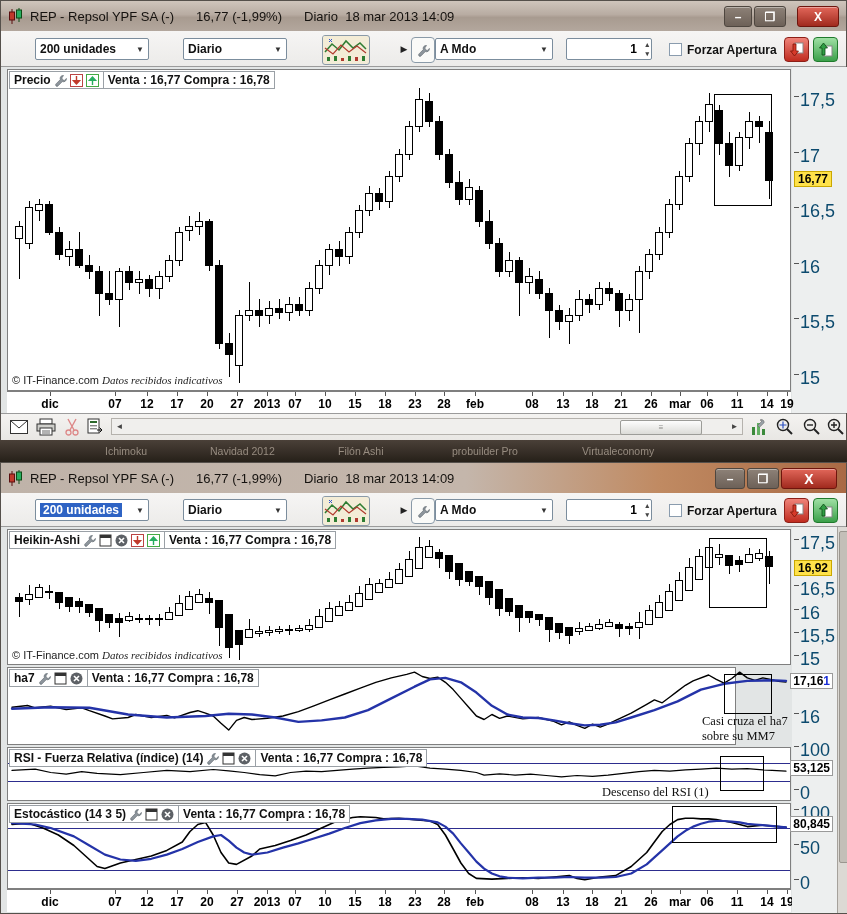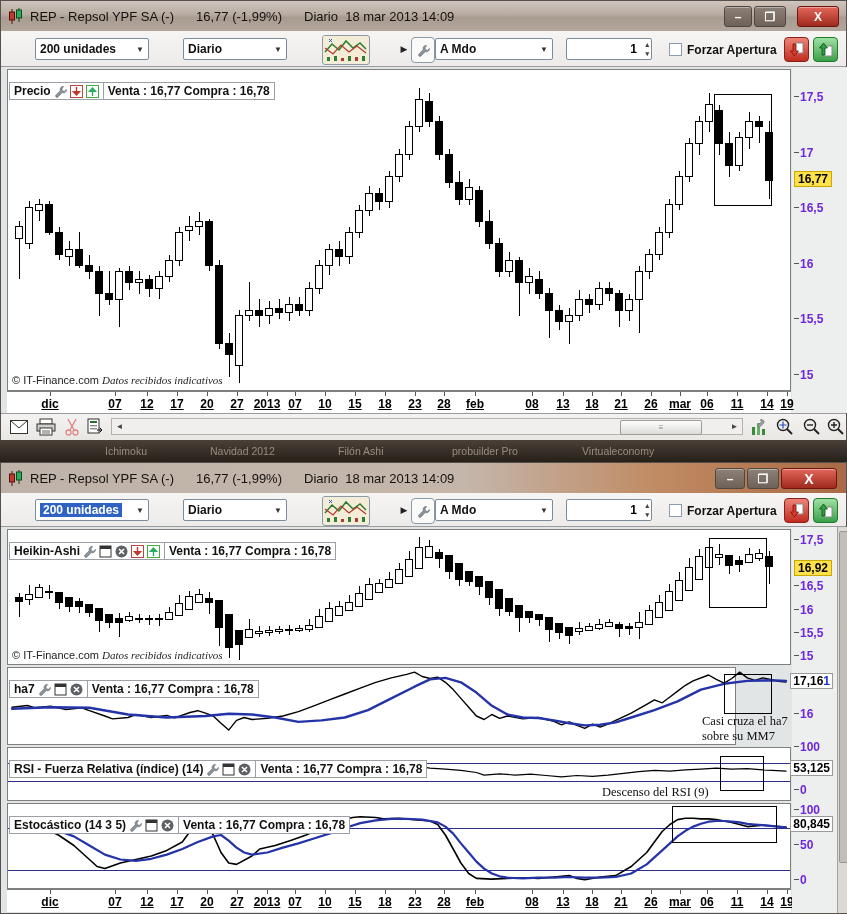--- a/index.html
+++ b/index.html
@@ -36,35 +36,35 @@
   .chk{position:absolute;width:13px;height:13px;background:#fff;border:1px solid #8a9cae;box-sizing:border-box;}
   .chklbl{position:absolute;font-size:12px;font-weight:bold;color:#111;white-space:nowrap;}
   .obtn{position:absolute;width:25px;height:25px;border-radius:4px;box-sizing:border-box;
     display:flex;align-items:center;justify-content:center;}
   .obtn.sell{border:1px solid #8c1f17;background:linear-gradient(#ef8379,#c02c1f);}
   .obtn.buy{border:1px solid #1f7a2c;background:linear-gradient(#9fe0a4,#3ba04a);}
   .chartbtn{position:absolute;border:1px solid #8a9aa8;border-radius:3px;background:#f2ecd8;overflow:hidden;}
   .toolbtn{position:absolute;display:flex;align-items:center;justify-content:center;}
   
   .plot{position:absolute;background:#fff;border:1px solid #7f7f7f;box-sizing:border-box;}
-  .chips{position:absolute;left:1px;top:1px;display:flex;align-items:flex-start;z-index:5;margin-top:11px;}
+  .chips{position:absolute;left:1px;top:1px;display:flex;align-items:flex-start;z-index:5;}
   .chip{display:inline-flex;align-items:center;gap:3px;background:#fff;border:1px solid #9aa0a6;
     padding:1px 4px;font-size:12px;font-weight:bold;color:#111;white-space:nowrap;}
   .chip + .chip{margin-left:-1px;}
   .cicon{width:13px;height:13px;display:inline-block;}
   .yaxis{position:absolute;background:#edefef;}
-  .ylab{position:absolute;font-size:12px;font-weight:bold;color:#6d28d9;white-space:nowrap;}
+  .ylab{position:absolute;font-size:18px;font-weight:normal;color:#0c4a6e;white-space:nowrap;}
   .ylab .dash{position:absolute;left:-6px;top:6px;width:5px;height:1px;background:#555;}
   .ybox{position:absolute;background:#fff;border:1px solid #9a9a9a;font-size:12px;font-weight:bold;
     padding:0 2px;white-space:nowrap;}
   .ybox .cursor{color:#1a2fd8;}
   .yellow{position:absolute;background:#ffe24a;border:1px solid #caa800;font-size:12px;font-weight:bold;
     padding:0 3px;white-space:nowrap;}
   .xaxis{position:absolute;background:#fff;border-top:1px solid #7f7f7f;}
-  .xlab{position:absolute;top:5px;transform:translateX(-50%);font-size:12px;font-weight:bold;color:#000;text-decoration:underline;}
+  .xlab{position:absolute;top:5px;transform:translateX(-50%);font-size:12px;font-weight:bold;color:#000;}
   .xtick{position:absolute;top:0;width:1px;height:4px;background:#555;}
   .copyright{position:absolute;font-size:11px;color:#222;white-space:nowrap;z-index:4;}
   .copyright i{font-family:"Liberation Serif",serif;font-style:italic;}
   .annbox{position:absolute;border:1px solid #000;z-index:6;}
   .note{position:absolute;font-family:"Liberation Serif",serif;font-size:12.5px;line-height:1.22;
     color:#101010;z-index:6;}
   
   .bgstrip{position:absolute;left:0;width:847px;background:linear-gradient(#46false3c34,#2a2420);
     background:linear-gradient(#4a4038,#262019);overflow:hidden;}
   .bgtab{position:absolute;top:5px;font-size:10.5px;color:#978c80;white-space:nowrap;text-align:center;}
@@ -764,21 +764,21 @@
                 <rect x="1" y="1" width="11" height="3" fill="#333"></rect>
               </svg>
             <svg class="cicon" viewBox="0 0 13 13">
                 <circle cx="6.5" cy="6.5" r="6" fill="#5d6166"></circle>
                 <path d="M4 4 l5 5 M9 4 l-5 5" stroke="#fff" stroke-width="1.6"></path>
               </svg>
           </span>
           <span class="chip">Venta : 16,77 Compra : 16,78</span>
         </div>
         <div class="annbox" style="left:712px;top:8px;width:42px;height:33px;"></div>
-        <div class="note" style="left:594px;top:37px;width:150px;">Descenso del RSI (9)</div>
+        <div class="note" style="left:594px;top:37px;width:150px;">Descenso del RSI (1)</div>
       </div>
 
       <div class="plot" style="left:6px;top:276px;width:784px;height:86px;">
         <svg id="svg-stoch" width="782" height="84">
             <line x1="0" y1="24" x2="782" y2="24" stroke="#2d2d8e" stroke-width="1" shape-rendering="crispEdges"></line>
             <line x1="0" y1="66" x2="782" y2="66" stroke="#2d2d8e" stroke-width="1" shape-rendering="crispEdges"></line>
             <polyline points="4.0,20.5 19.5,19.1 35.0,24.0 50.4,31.0 65.9,41.5 81.4,55.5 89.1,62.5 96.9,64.6 112.4,59.0 127.8,55.5 143.3,52.0 158.8,46.4 174.3,38.0 182.0,27.5 189.8,20.5 197.5,18.4 205.2,31.0 213.0,48.5 220.7,59.0 228.5,60.4 243.9,52.0 251.7,45.0 267.2,41.5 282.6,36.6 298.1,31.0 313.6,24.0 329.1,17.0 344.6,13.5 352.3,12.8 367.8,13.5 375.5,14.9 391.0,14.2 406.5,15.6 422.0,17.0 429.7,20.5 437.4,31.0 445.2,45.0 452.9,59.0 460.7,69.5 468.4,74.4 483.9,75.1 499.4,74.4 514.8,73.7 530.3,74.4 545.8,73.0 561.3,71.6 569.0,74.4 576.8,75.8 592.2,73.0 607.7,71.6 623.2,62.5 638.7,48.5 646.4,38.0 654.2,27.5 661.9,20.5 669.6,15.6 677.4,14.2 685.1,14.2 692.9,14.9 700.6,14.9 708.3,15.6 716.1,17.0 723.8,18.4 731.6,20.5 739.3,22.6 747.0,21.9 754.8,21.2 762.5,21.9 770.3,22.6 778.0,23.3" fill="none" stroke="#000000" stroke-width="1.6" stroke-linejoin="round" stroke-linecap="round"></polyline>
             <polyline points="4.0,19.1 27.2,20.5 42.7,24.0 65.9,32.4 81.4,41.5 96.9,50.6 112.4,55.5 127.8,56.9 143.3,54.8 158.8,50.6 174.3,45.0 189.8,38.0 205.2,32.4 213.0,31.0 220.7,36.6 228.5,43.6 236.2,48.5 243.9,50.6 259.4,48.5 274.9,43.6 290.4,39.4 305.9,34.5 321.3,29.6 336.8,24.0 352.3,19.1 367.8,16.3 383.3,14.9 398.7,14.9 414.2,15.6 429.7,18.4 437.4,22.6 445.2,29.6 452.9,39.4 460.7,48.5 468.4,57.6 476.1,64.6 483.9,69.5 491.6,72.3 499.4,73.7 514.8,74.4 530.3,73.7 545.8,73.7 561.3,73.0 576.8,73.7 592.2,73.7 607.7,73.0 623.2,69.5 638.7,60.4 646.4,53.4 654.2,46.4 661.9,39.4 669.6,32.4 677.4,26.8 685.1,22.6 692.9,19.8 700.6,17.7 708.3,17.0 716.1,17.0 723.8,17.7 731.6,18.4 739.3,19.8 747.0,20.5 754.8,21.2 762.5,21.9 770.3,22.6 778.0,23.3" fill="none" stroke="#2433a8" stroke-width="2.2" stroke-linejoin="round" stroke-linecap="round"></polyline>
           </svg>
         <div class="chips">

